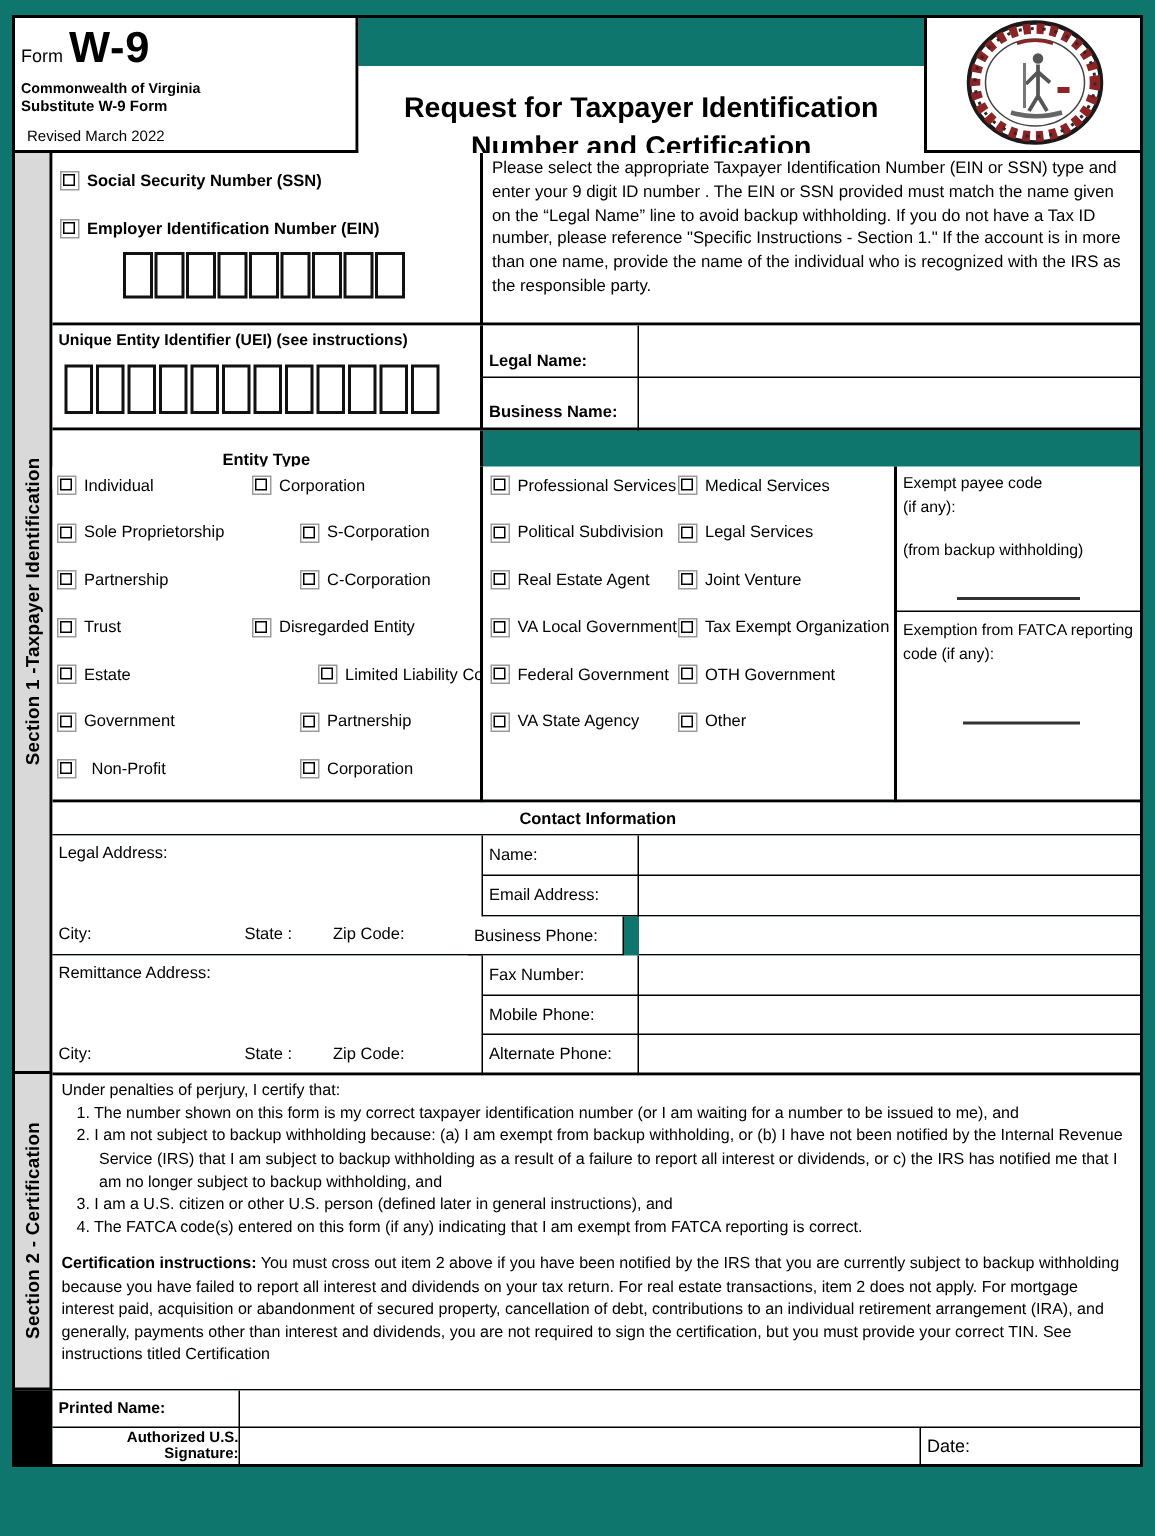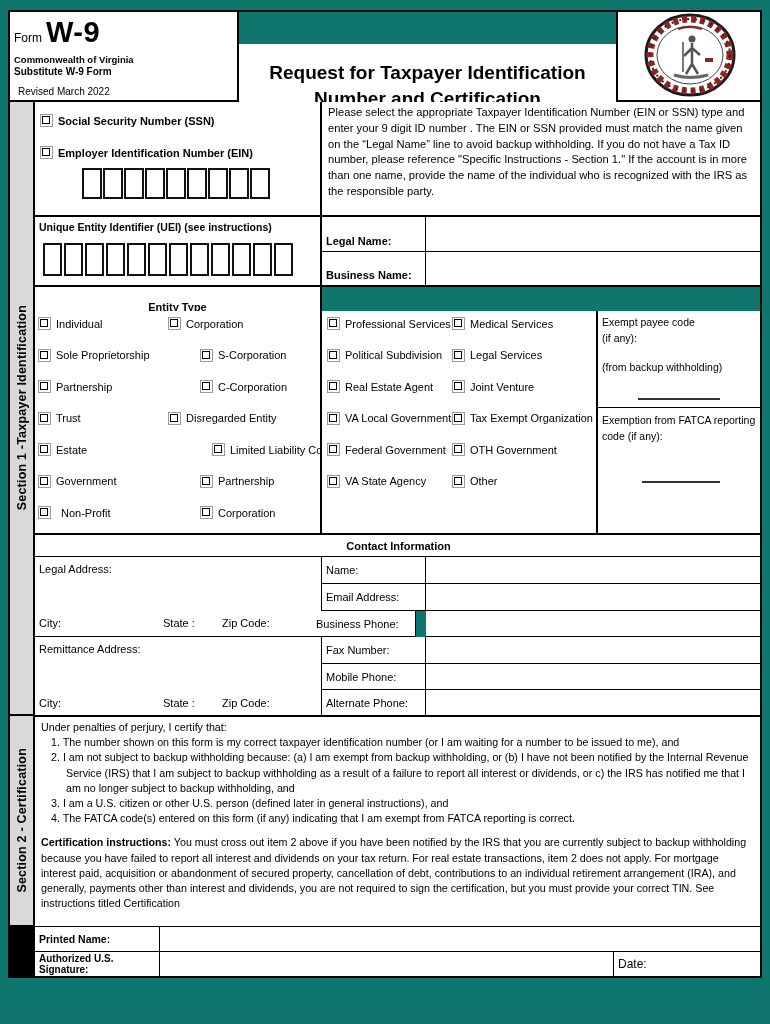--- a/index.html
+++ b/index.html
@@ -5,21 +5,21 @@
   * { margin:0; padding:0; box-sizing:border-box; }
   html,body { background:#fff; }
   .page {
     position:relative; width:770px; height:1024px; background:#0f766e;
     font-family:"Liberation Sans","DejaVu Sans",sans-serif; color:#000;
     overflow:hidden;
   }
   .abs { position:absolute; }
   .cell { position:absolute; background:#fff; }
   .b-r2 { border-right:2px solid #000; } .b-b2 { border-bottom:2px solid #000; }
-  .b-r1 { border-right:1.5px solid #000; } .b-b1 { border-bottom:1.5px solid #000; }
+  .b-r1 { border-right:1.5px solid #000;text-align:right; } .b-b1 { border-bottom:1.5px solid #000; }
   .b-l2 { border-left:2px solid #000; }
   .bold { font-weight:bold; }
   .ctr { display:flex; align-items:center; justify-content:center; }
   .outline { position:absolute; left:8px; top:10px; width:754px; height:968px; border:2px solid #000; pointer-events:none; }
   .vlabel { writing-mode:vertical-rl; transform:rotate(180deg); font-weight:bold; font-size:12.5px; letter-spacing:0.2px; }
   .cbrow { position:absolute; display:flex; align-items:center; gap:5px; font-size:11px; height:15px; white-space:nowrap; }
   .cb { width:13px; height:13px; min-width:13px; border:1px solid #9b9b9b; background:#fff; position:relative; }
   .cb::after { content:""; position:absolute; left:1px; top:1px; width:6px; height:6px; border:1.5px solid #000; }
   .digit { width:20px; height:31px; border:2px solid #111; background:#fff; margin-right:1px; }
   .ueibox { width:19px; height:33px; border:2px solid #111; background:#fff; margin-right:2px; }

